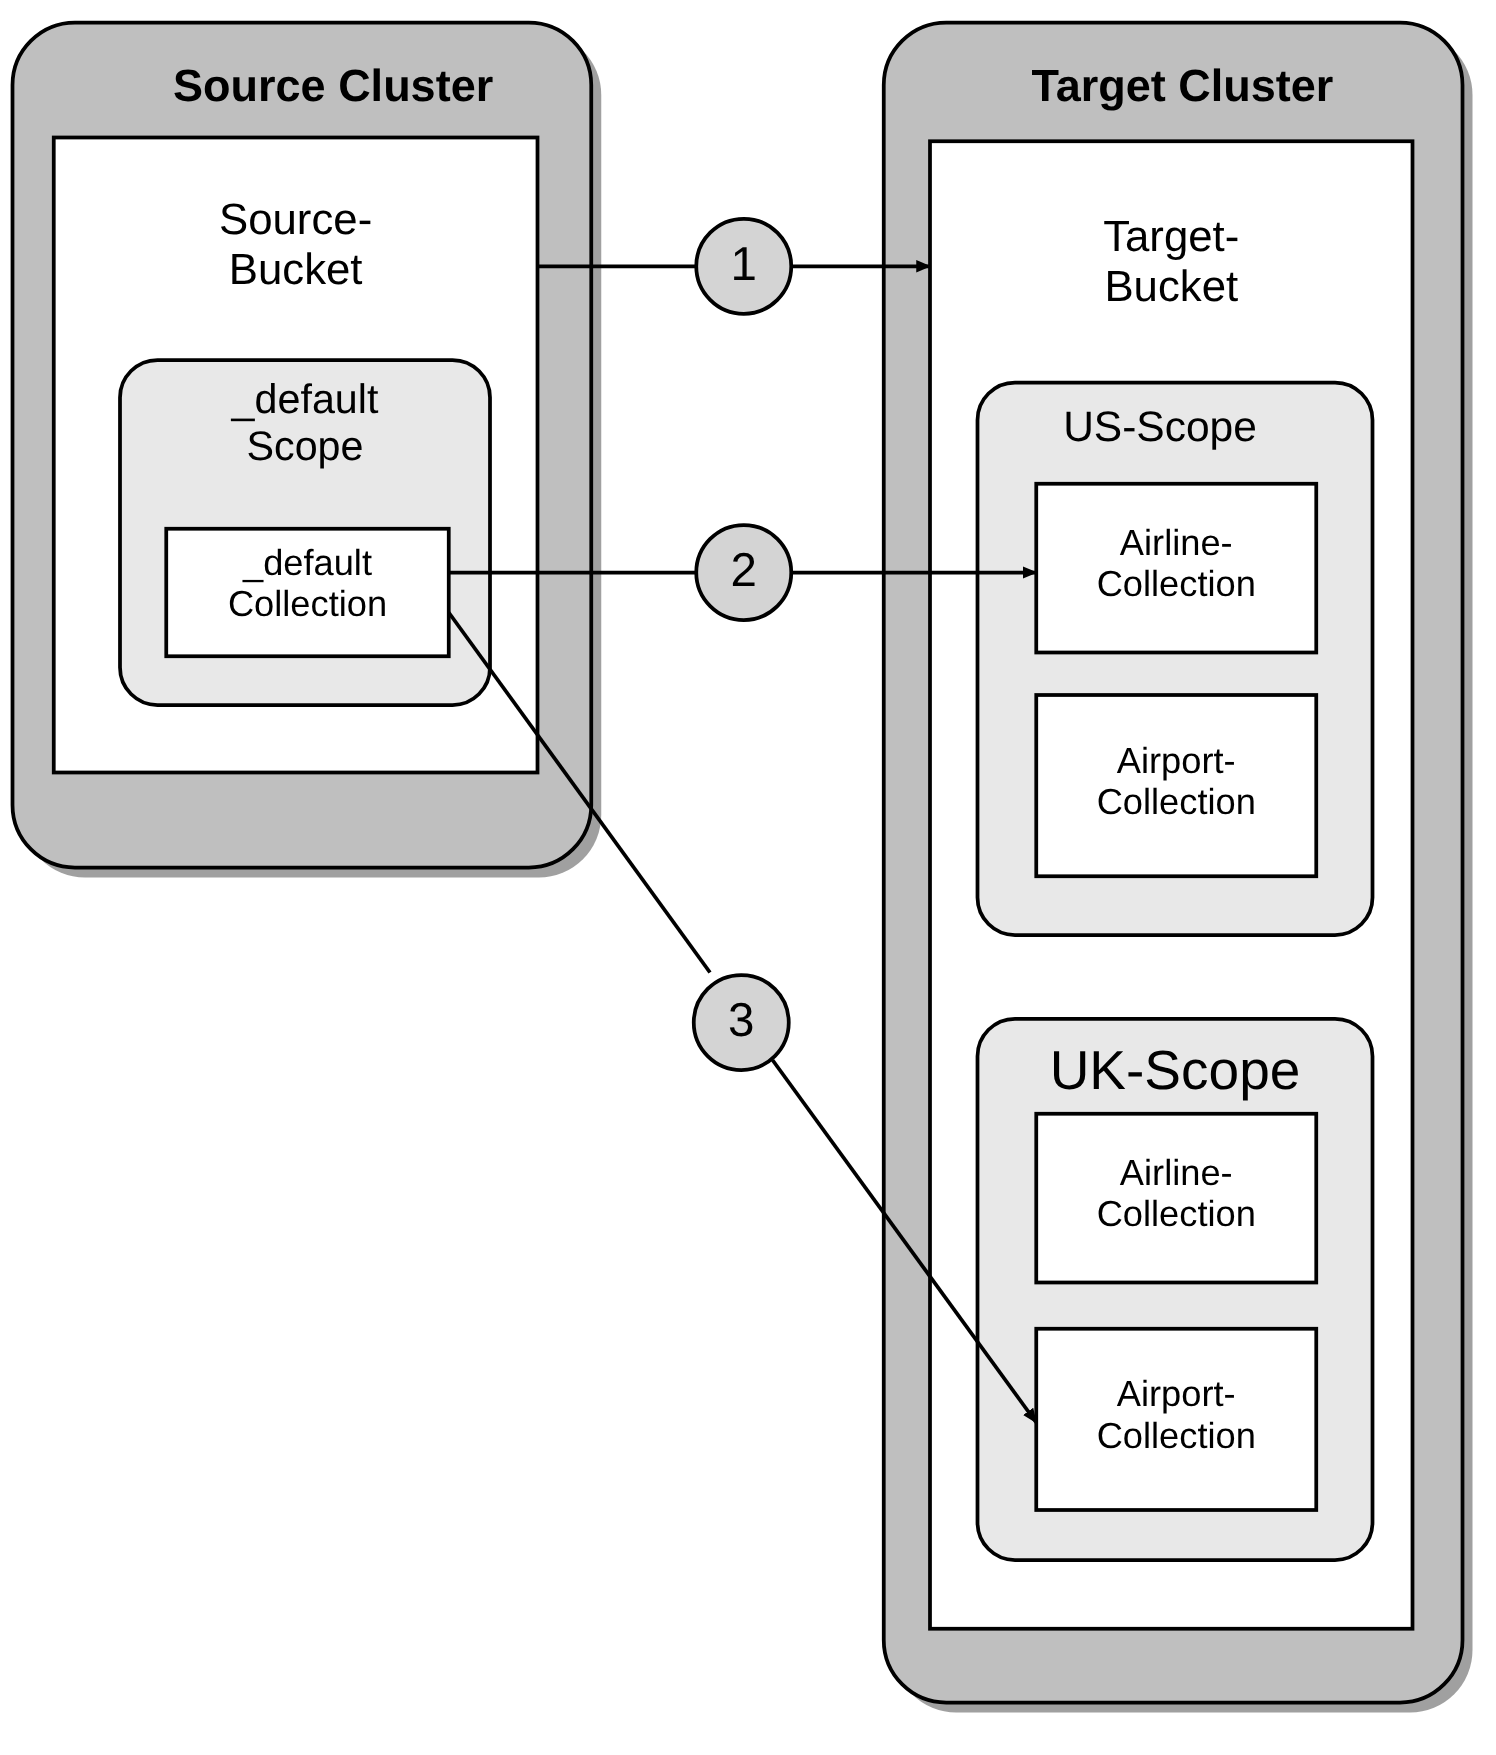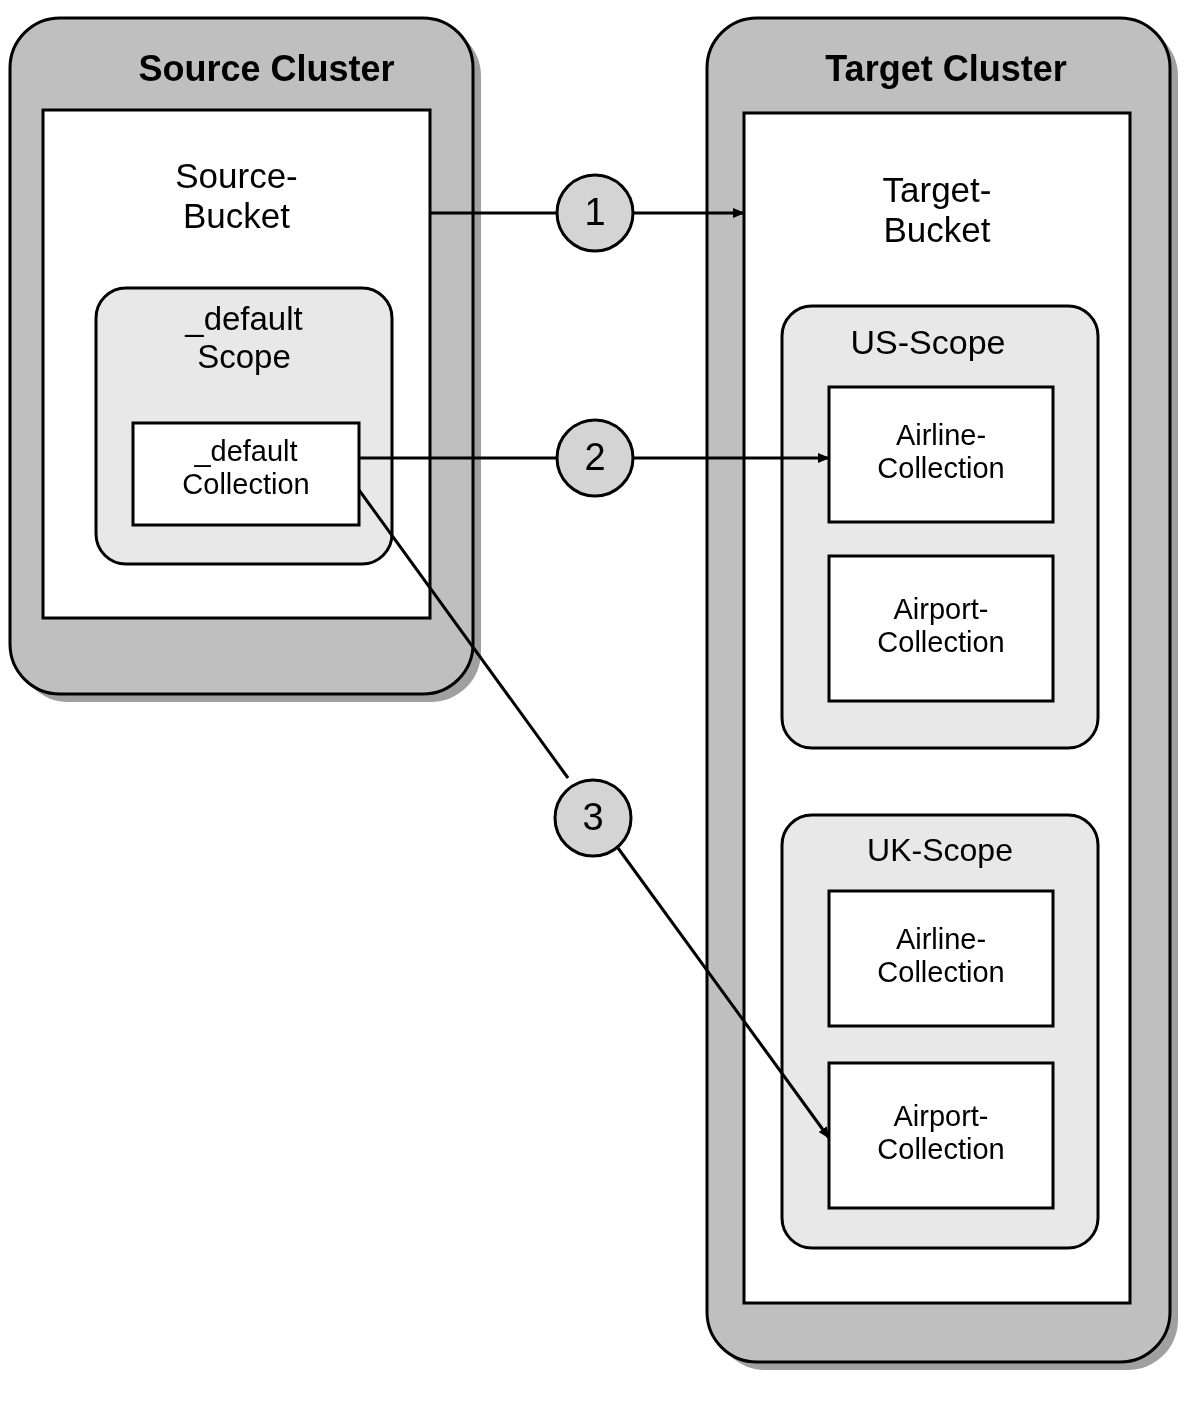--- a/index.html
+++ b/index.html
@@ -81,21 +81,21 @@
 Bucket</div>
 
 <div class="lbl" style="left:782px;top:323px;width:292px;font-size:34px;">US-Scope</div>
 
 <div class="lbl" style="left:829px;top:419px;width:224px;font-size:29px;">Airline-
 Collection</div>
 
 <div class="lbl" style="left:829px;top:593px;width:224px;font-size:29px;">Airport-
 Collection</div>
 
-<div class="lbl" style="left:782px;top:832px;width:316px;font-size:32px;">UK-Scope</div>
+<div class="lbl" style="left:782px;top:832px;width:316px;font-size:44px;">UK-Scope</div>
 
 <div class="lbl" style="left:829px;top:923px;width:224px;font-size:29px;">Airline-
 Collection</div>
 
 <div class="lbl" style="left:829px;top:1100px;width:224px;font-size:29px;">Airport-
 Collection</div>
 
 <div class="lbl" style="left:557px;top:191px;width:76px;font-size:38px;">1</div>
 
 <div class="lbl" style="left:557px;top:436px;width:76px;font-size:38px;">2</div>

